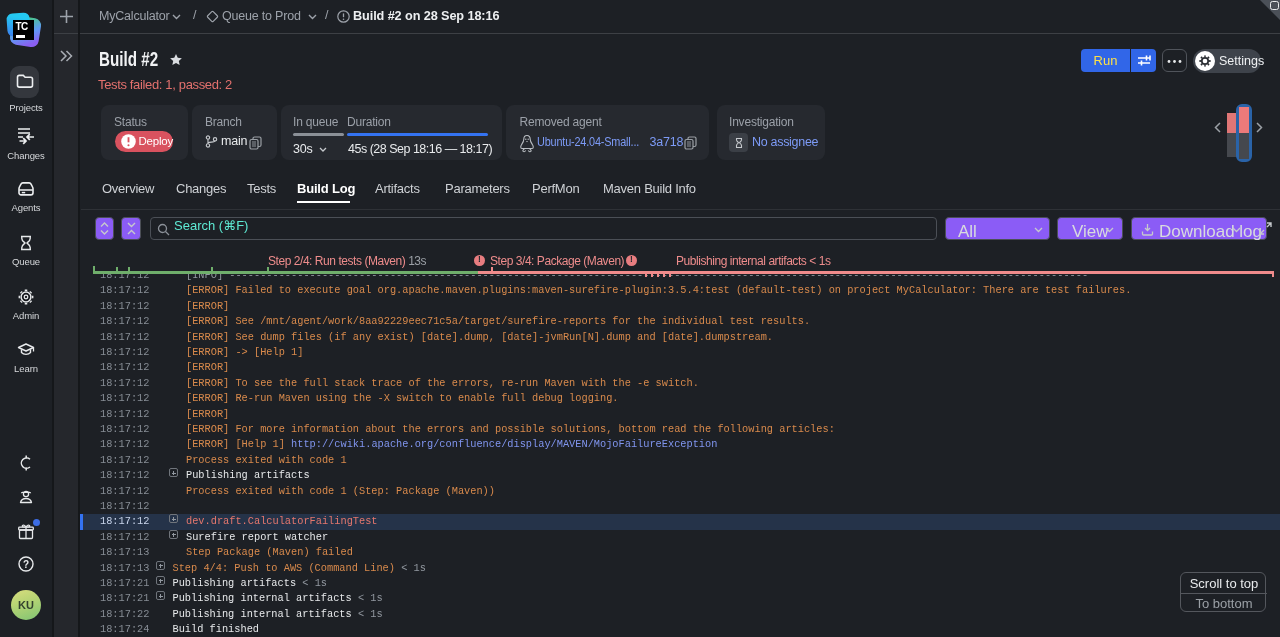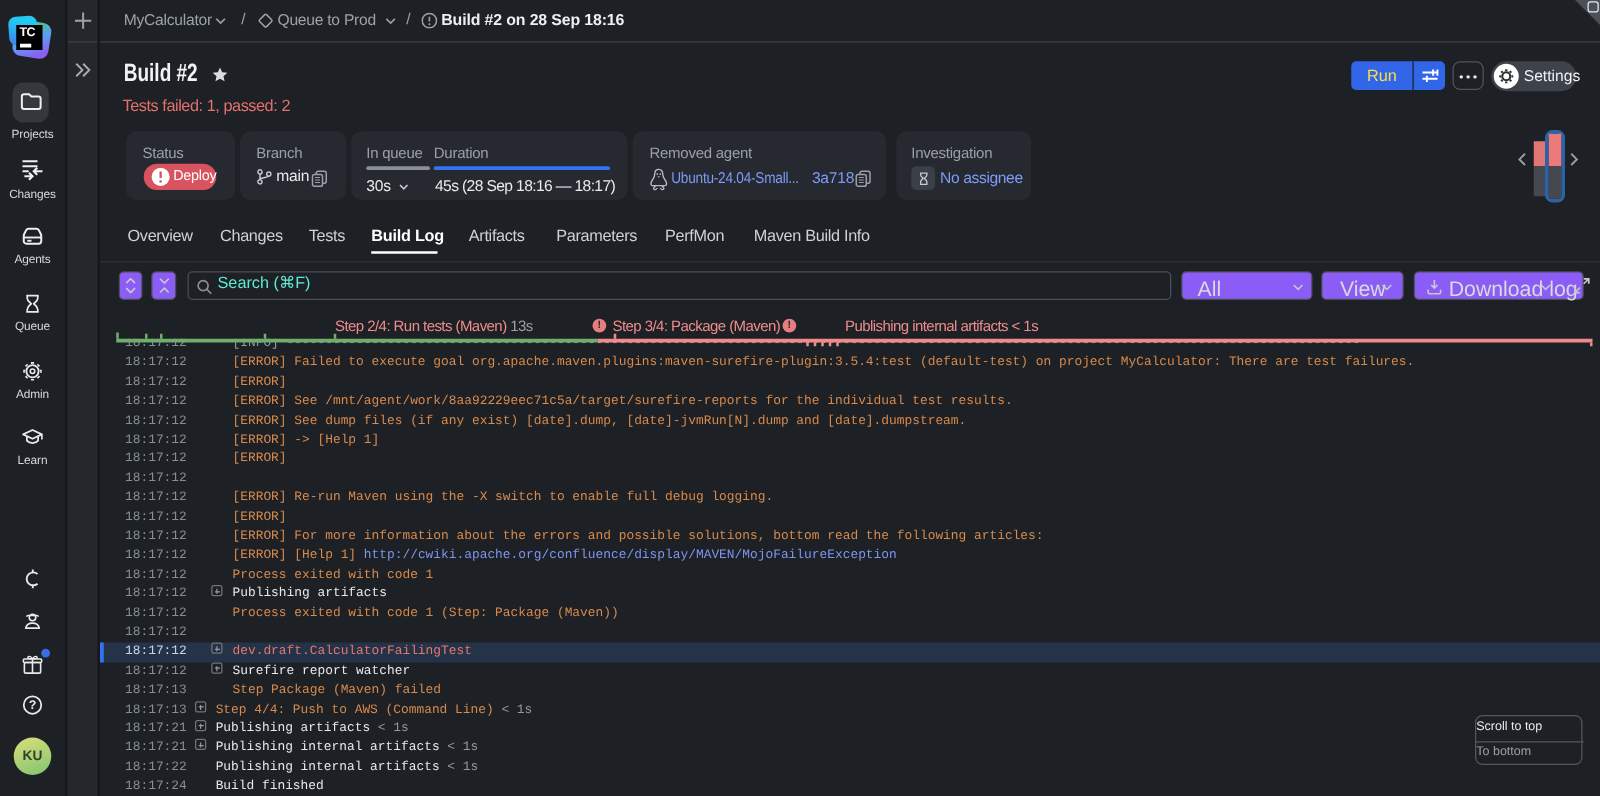--- a/index.html
+++ b/index.html
@@ -66,21 +66,21 @@
 .lk{color:#8095ef}
 .plus{position:absolute;top:3.2px;width:9px;height:9px;border:1px solid #70757c;border-radius:2px}
 .plus:before{content:"";position:absolute;left:1.5px;top:3.5px;width:4px;height:1px;background:#9298a0}
 .plus:after{content:"";position:absolute;left:3px;top:2px;width:1px;height:4px;background:#9298a0}
 .hl{background:#253349}
 .hl .hlbar{position:absolute;left:0;top:0;width:3px;height:15.4px;background:#3473f2}
 .hl .ts{color:#c8d4ea}
 
 #scrollbox{position:absolute;left:1180px;top:572px;width:86px;height:39.5px;border:1px solid #54575d;border-radius:6px;background:#1d2025;z-index:8}
 #scrollbox .d{position:absolute;left:0;top:19.5px;width:86px;height:1px;background:#54575d}
-#scrollbox .a{position:absolute;width:86px;text-align:left;font-size:10px}
+#scrollbox .a{position:absolute;width:86px;text-align:center;font-size:13px}
 
 .mbar{position:absolute}
 svg{display:block}
 </style></head>
 <body>
 <div id="root">
 
 <div id="topbar">
   <span class="abs bc" style="left:47px;top:9px">MyCalculator</span>
   <svg class="abs" style="left:120px;top:14px" width="9" height="6" viewBox="0 0 9 6">
@@ -364,21 +364,21 @@
 <div class="tick" style="left:1272px;top:273.5px;height:3px;background:#ef8b8b"></div>
 
 <div id="log">
 <div class="lr" style="top:267.9px"><i class="ts">18:17:12</i><i class="tx g">[INFO] -------------------------------------------------------------------------------------------------------------------------------------------</i></div>
 <div class="lr" style="top:283.3px"><i class="ts">18:17:12</i><i class="tx o">[ERROR] Failed to execute goal org.apache.maven.plugins:maven-surefire-plugin:3.5.4:test (default-test) on project MyCalculator: There are test failures.</i></div>
 <div class="lr" style="top:298.7px"><i class="ts">18:17:12</i><i class="tx o">[ERROR]</i></div>
 <div class="lr" style="top:314.1px"><i class="ts">18:17:12</i><i class="tx o">[ERROR] See /mnt/agent/work/8aa92229eec71c5a/target/surefire-reports for the individual test results.</i></div>
 <div class="lr" style="top:329.5px"><i class="ts">18:17:12</i><i class="tx o">[ERROR] See dump files (if any exist) [date].dump, [date]-jvmRun[N].dump and [date].dumpstream.</i></div>
 <div class="lr" style="top:344.9px"><i class="ts">18:17:12</i><i class="tx o">[ERROR] -&gt; [Help 1]</i></div>
 <div class="lr" style="top:360.3px"><i class="ts">18:17:12</i><i class="tx o">[ERROR]</i></div>
-<div class="lr" style="top:375.7px"><i class="ts">18:17:12</i></div>
+<div class="lr" style="top:375.7px"><i class="ts">18:17:12</i><i class="tx o">[ERROR] To see the full stack trace of the errors, re-run Maven with the -e switch.</i></div>
 <div class="lr" style="top:391.1px"><i class="ts">18:17:12</i><i class="tx o">[ERROR] Re-run Maven using the -X switch to enable full debug logging.</i></div>
 <div class="lr" style="top:406.5px"><i class="ts">18:17:12</i><i class="tx o">[ERROR]</i></div>
 <div class="lr" style="top:421.9px"><i class="ts">18:17:12</i><i class="tx o">[ERROR] For more information about the errors and possible solutions, bottom read the following articles:</i></div>
 <div class="lr" style="top:437.3px"><i class="ts">18:17:12</i><i class="tx"><span class="o">[ERROR] [Help 1] </span><span class="lk">http://cwiki.apache.org/confluence/display/MAVEN/MojoFailureException</span></i></div>
 <div class="lr" style="top:452.7px"><i class="ts">18:17:12</i><i class="tx o">Process exited with code 1</i></div>
 <div class="lr" style="top:468.1px"><i class="ts">18:17:12</i><i class="plus" style="left:89px"></i><i class="tx w">Publishing artifacts</i></div>
 <div class="lr" style="top:483.5px"><i class="ts">18:17:12</i><i class="tx o">Process exited with code 1 (Step: Package (Maven))</i></div>
 <div class="lr" style="top:498.9px"><i class="ts">18:17:12</i></div>
 <div class="lr hl" style="top:514.3px"><span class="hlbar"></span><i class="ts">18:17:12</i><i class="plus" style="left:89px"></i><i class="tx pk">dev.draft.CalculatorFailingTest</i></div>
 <div class="lr" style="top:529.7px"><i class="ts">18:17:12</i><i class="plus" style="left:89px"></i><i class="tx w">Surefire report watcher</i></div>

